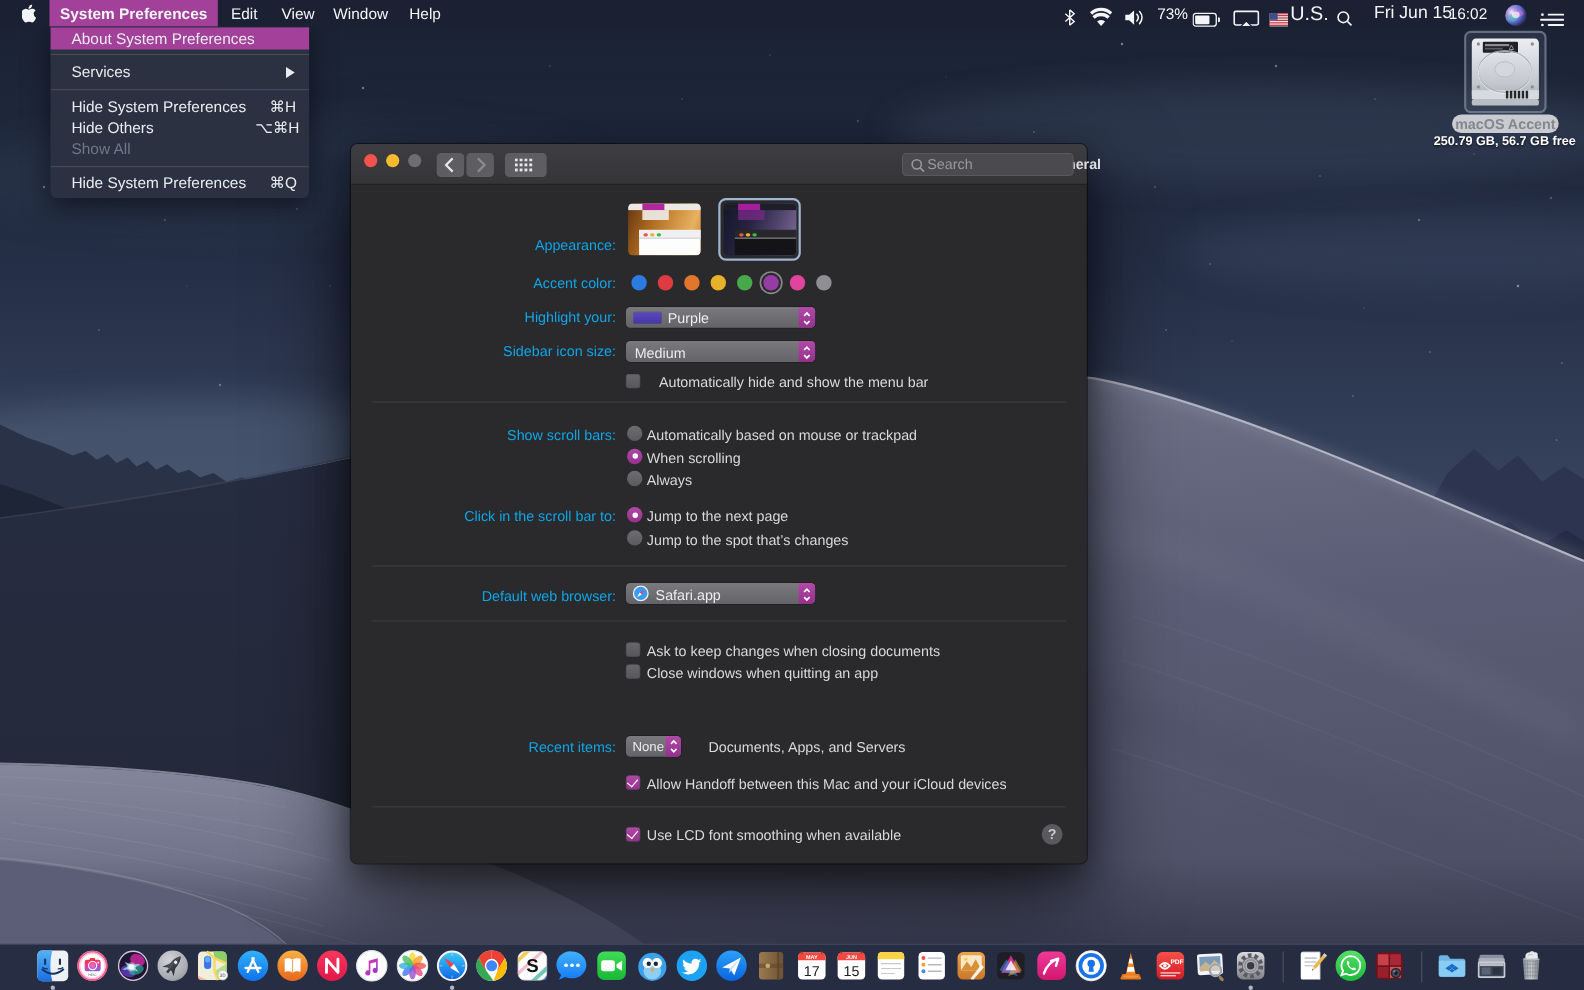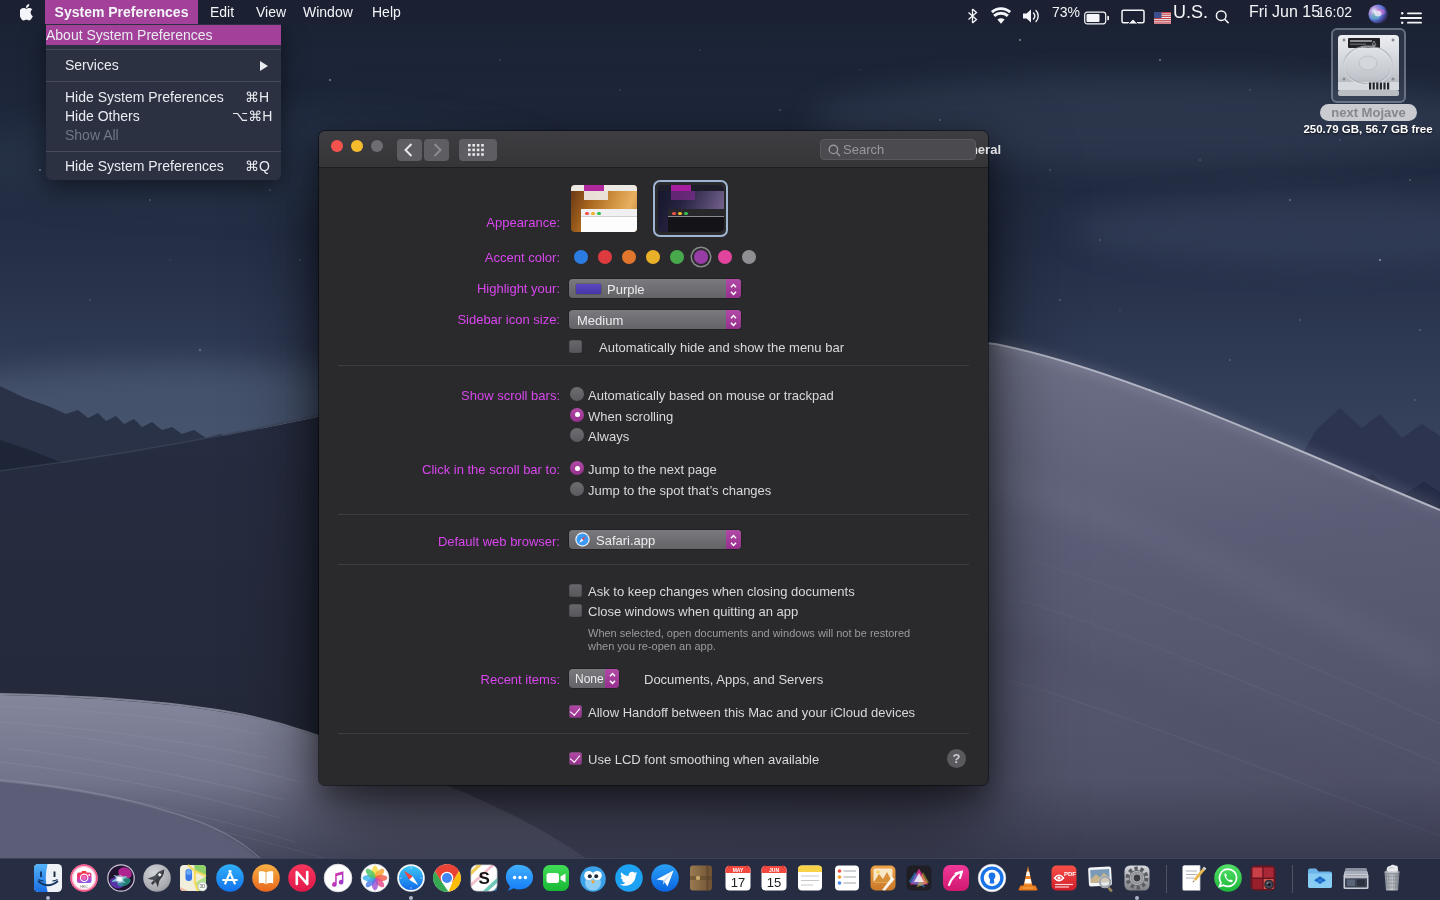--- a/index.html
+++ b/index.html
@@ -5,33 +5,33 @@
 html,body{width:1440px;height:900px;overflow:hidden;font-family:"Liberation Sans",sans-serif;background:#1a2234;position:relative}
 #wp{position:absolute;left:0;top:0}
 
 #menubar{position:absolute;left:0;top:0;width:1440px;height:24px;background:#1b2132;color:#f4f5f8;font-size:14px;z-index:30}
 .mitem{position:absolute;top:0;height:24px;line-height:24px}
 #mb-sel{position:absolute;left:45px;top:0;width:153px;height:24px;background:#a2409a}
 #mb-sel span{display:block;text-align:center;font-weight:bold;line-height:24px;font-size:14px}
 
 #dd{position:absolute;left:46px;top:24px;width:235px;height:156px;background:rgba(44,50,66,.97);border-radius:0 0 6px 6px;box-shadow:0 8px 24px rgba(0,0,0,.5);z-index:29;color:#e9ebf0;font-size:14px}
 #dd .hi{position:absolute;left:0;top:1px;width:235px;height:20px;background:#a2409a;line-height:20px}
-#dd .hi span{}
+#dd .hi span{margin-left:19px}
 .dditem{position:absolute;left:19px}
 .ddsep{position:absolute;left:0px;width:235px;height:1px;background:rgba(255,255,255,.13)}
 .ddkey{position:absolute;color:#e9ebf0}
 
 #win{position:absolute;left:319px;top:131px;width:669px;height:654px;border-radius:6px;background:#2a2a2c;box-shadow:0 12px 30px rgba(0,0,0,.45),0 35px 85px rgba(0,0,0,.6),0 0 0 1px rgba(0,0,0,.45);z-index:20}
 #titlebar{position:absolute;left:0;top:0;width:669px;height:37px;background:linear-gradient(#3e3e42,#353538);border-radius:6px 6px 0 0;border-bottom:1px solid #1d1d1f}
 .tl{position:absolute;top:9px;width:12px;height:12px;border-radius:50%}
 #wtitle{position:absolute;left:0;top:0;width:682px;text-align:right;line-height:37px;font-size:13px;font-weight:bold;color:#dfdfe2}
 .tbtn{position:absolute;top:8px;height:22px;background:#5d5d62;border-radius:4px}
 #search{position:absolute;left:501px;top:8px;width:156px;height:21px;background:#4b4b4f;border-radius:4px;border:1px solid #59595d}
 #search span{color:#98989d;font-size:13px;line-height:19px;margin-left:22px}
-.lab{position:absolute;width:230px;text-align:right;font-size:13px;color:#d946ef;left:11px}
+.lab{position:absolute;width:230px;text-align:right;font-size:13px;color:#0ea5e9;left:11px}
 .txt{position:absolute;font-size:13px;color:#d9d9db}
 .sep{position:absolute;left:19px;width:631px;height:1px;background:#3d3d3f}
 .cb{position:absolute;left:250px;width:13px;height:13px;border-radius:3px;background:linear-gradient(#67676c,#56565b);box-shadow:inset 0 0 0 .5px #4b4b4f}
 .cb.on{background:linear-gradient(#b14aa7,#96308d)}
 .cb.on:after{content:"";position:absolute;left:3px;top:1px;width:5px;height:8px;border:solid #fff;border-width:0 1.7px 1.7px 0;transform:rotate(40deg)}
 .rd{position:absolute;left:251px;width:14px;height:14px;border-radius:50%;background:linear-gradient(#6c6c71,#5a5a5f)}
 .rd.on{background:linear-gradient(#b14aa7,#96308d)}
 .ac{position:absolute;top:119px;width:14px;height:14px;border-radius:50%}
 .rd.on:after{content:"";position:absolute;left:4.5px;top:4.5px;width:5px;height:5px;border-radius:50%;background:#fff}
 .dd{position:absolute;left:250px;width:172px;height:19px;border-radius:4px;background:linear-gradient(#79797e,#646468);box-shadow:0 0 0 .5px rgba(0,0,0,.35);font-size:13px;color:#ececee}
@@ -392,21 +392,20 @@
           <path d="M2 5.2 L4.5 2.6 L7 5.2 M2 9.8 L4.5 12.4 L7 9.8"></path>
         </svg>
       </div>
     </div>
 <div class="sep" style="top:433px"></div>
 
 <div class="cb" style="top:452.5px"></div>
 <div class="txt" style="left:269px;top:452.5px">Ask to keep changes when closing documents</div>
 <div class="cb" style="top:473px"></div>
 <div class="txt" style="left:269px;top:473px">Close windows when quitting an app</div>
-<div class="txt" style="left:269px;top:496px;font-size:11px;color:#9b9b9f;line-height:13px">When selected, open documents and windows will not be restored<br>when you re-open an app.</div>
 
 <div class="lab" style="top:540.5px">Recent items:</div>
 <div class="dd" style="top:537.5px;width:50px">
       <span style="position:absolute;left:6px;top:3px;font-size:12px">None</span>
       <div class="st" style="width:14px">
         <svg width="9" height="15" viewBox="0 0 9 15" fill="none" stroke="#fff" stroke-width="1.5">
           <path d="M2 5.2 L4.5 2.6 L7 5.2 M2 9.8 L4.5 12.4 L7 9.8"></path>
         </svg>
       </div>
     </div>
@@ -880,14 +879,14 @@
         <rect x="33" y="50.5" width="2.2" height="7"></rect>
         <rect x="36.6" y="50.5" width="2.2" height="7"></rect>
         <rect x="40.2" y="50.5" width="2.2" height="7"></rect>
         <rect x="43.8" y="50.5" width="2.2" height="7"></rect>
         <rect x="47.4" y="50.5" width="2.2" height="7"></rect>
         <rect x="51" y="50.5" width="2.2" height="7"></rect>
       </g>
 <rect x="2" y="58" width="61" height="6" rx="2" fill="#b9bdc4"></rect>
 </svg>
   </div>
-<div id="disklabel">next Mojave</div>
+<div id="disklabel">macOS Accent</div>
 <div id="diskinfo">250.79 GB, 56.7 GB free</div>
 
 </body></html>

